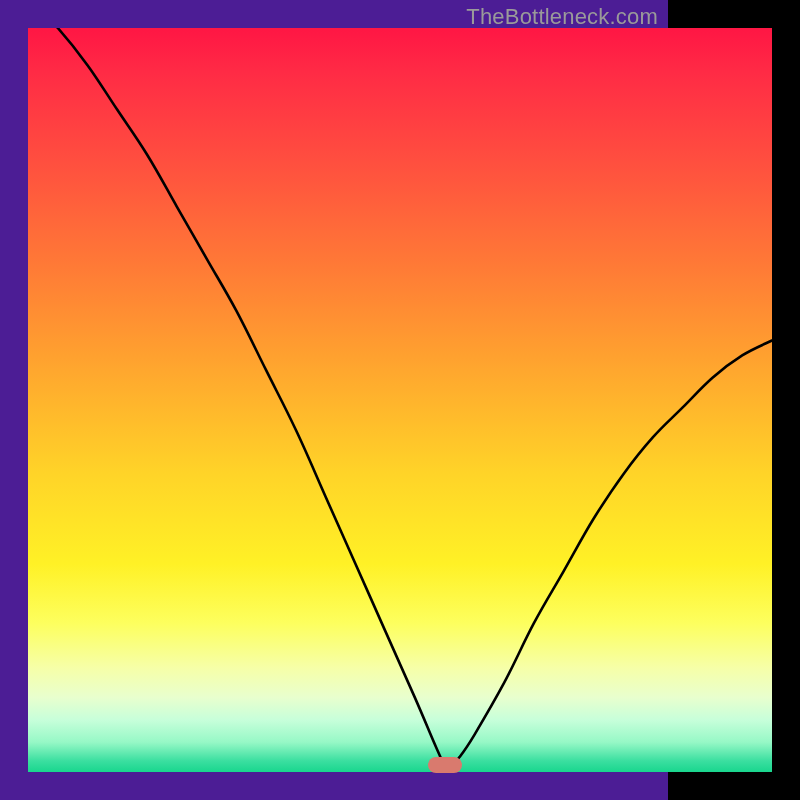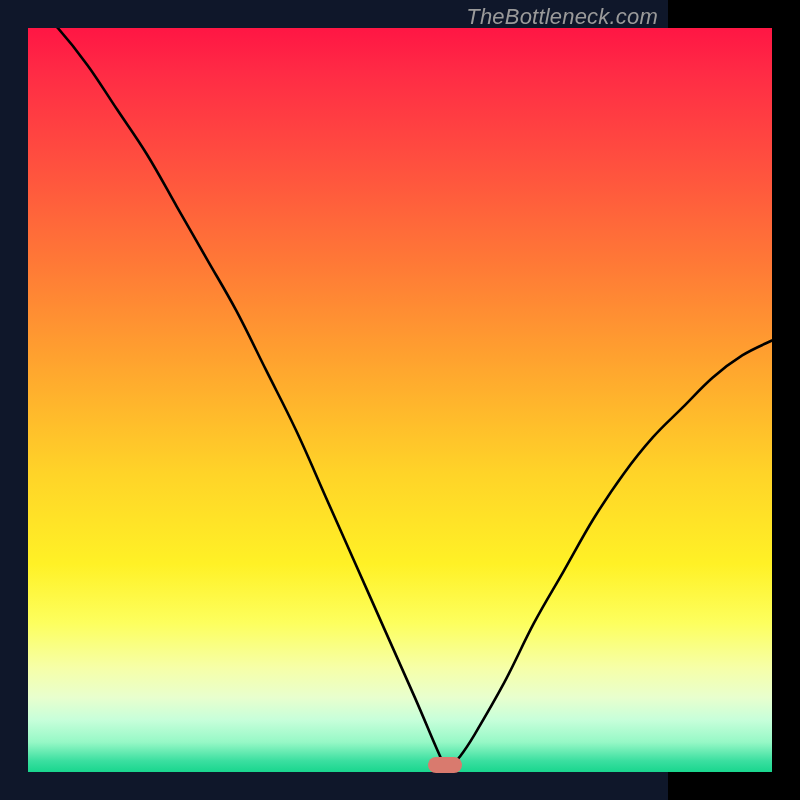--- a/index.html
+++ b/index.html
@@ -10,22 +10,21 @@
     background: #000;
     overflow: hidden;
     font-family: Arial, Helvetica, sans-serif;
   }
   .frame {
     position: absolute;
     top: 0;
     left: 0;
     width: 668px;
     height: 800px;
-    background: #0f172a;
-    font-style: italic;
+    background: #4c1d95;
   }
   .plot-area {
     position: absolute;
     top: 28px;
     left: 28px;
     width: 744px;
     height: 744px;
     background: linear-gradient(
       to bottom,
       #ff1644 0%,

